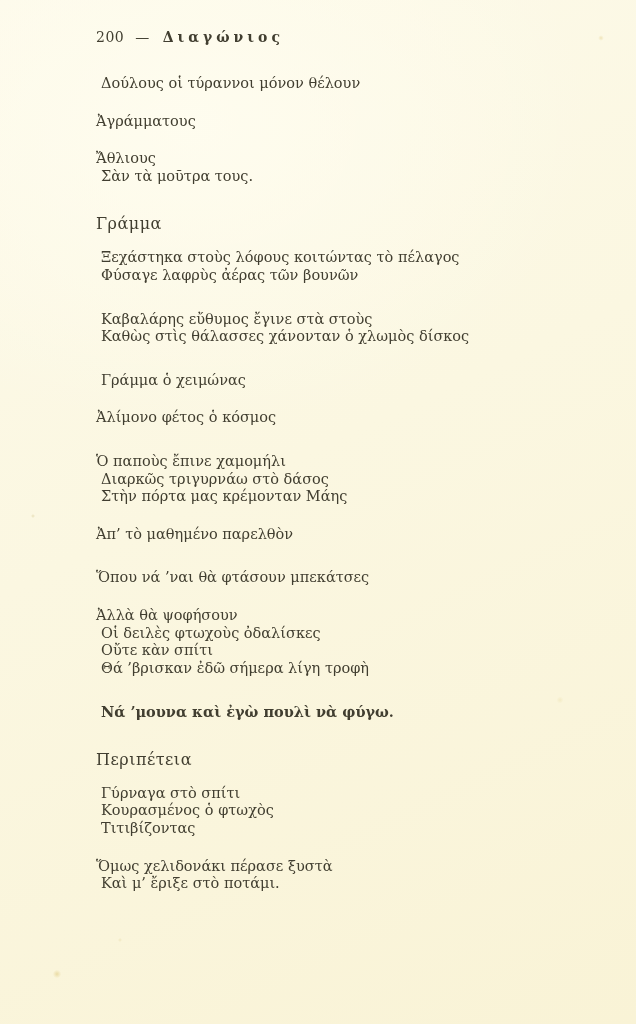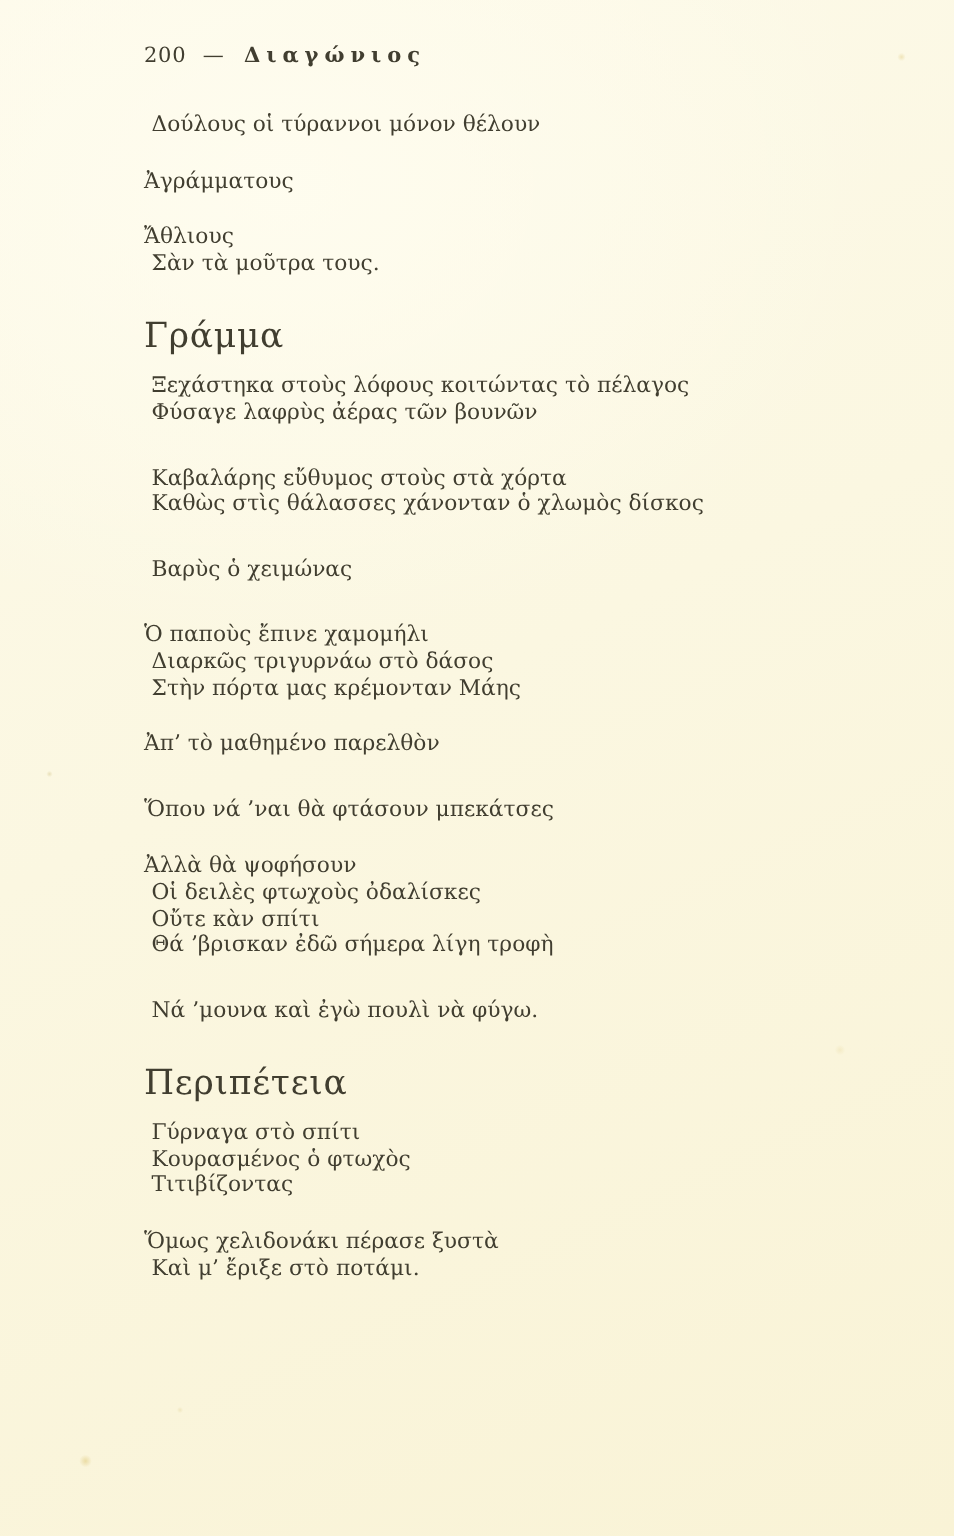--- a/index.html
+++ b/index.html
@@ -60,27 +60,28 @@
     font-size: 14.5px;
     line-height: 17.6px;
     white-space: nowrap;
     padding-left: 5px;
   }
   .stanza .line.hang {
     padding-left: 0;
     margin-top: 20px;
   }
   .poem-title {
-    font-size: 23px;
+    font-size: 16px;
     font-weight: normal;
     line-height: 24px;
     margin: 27px 0 13px 0;
     letter-spacing: 0.5px;
   }
   .stanza.last-of-poem {
+    font-weight: bold;
   }
 </style>
 </head>
 <body>
 
 <div class="page">
   <div class="content">
 
     <div class="running-header">
       <span class="page-number">200</span>
@@ -96,27 +97,28 @@
     </div>
 
     <h2 class="poem-title">Γράμμα</h2>
 
     <div class="stanza">
       <div class="line">Ξεχάστηκα στοὺς λόφους κοιτώντας τὸ πέλαγος</div>
       <div class="line">Φύσαγε λαφρὺς ἀέρας τῶν βουνῶν</div>
     </div>
 
     <div class="stanza">
-      <div class="line">Καβαλάρης εὔθυμος στοὺς στὰ χόρτα</div>
+      <div class="line">Καβαλάρης εὔθυμος ἔγινε στὰ στοὺς</div>
       <div class="line">Καθὼς στὶς θάλασσες χάνονταν ὁ χλωμὸς δίσκος</div>
     </div>
 
 
     <div class="stanza">
-      <div class="line">Βαρὺς ὁ χειμώνας</div>
+      <div class="line">Γράμμα ὁ χειμώνας</div>
+      <div class="line hang">Ἀλίμονο φέτος ὁ κόσμος</div>
     </div>
 
     <div class="stanza">
       <div class="line hang">Ὁ παποὺς ἔπινε χαμομήλι</div>
       <div class="line">Διαρκῶς τριγυρνάω στὸ δάσος</div>
       <div class="line">Στὴν πόρτα μας κρέμονταν Μάης</div>
       <div class="line hang">Ἀπ’ τὸ μαθημένο παρελθὸν</div>
     </div>
 
     <div class="stanza">

